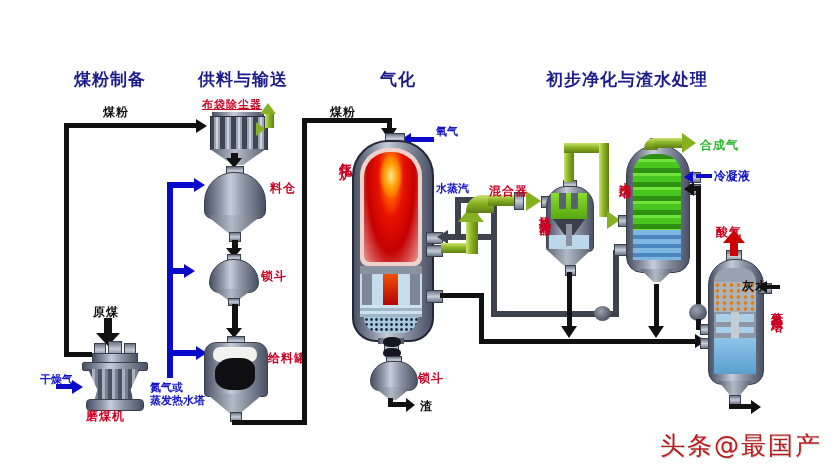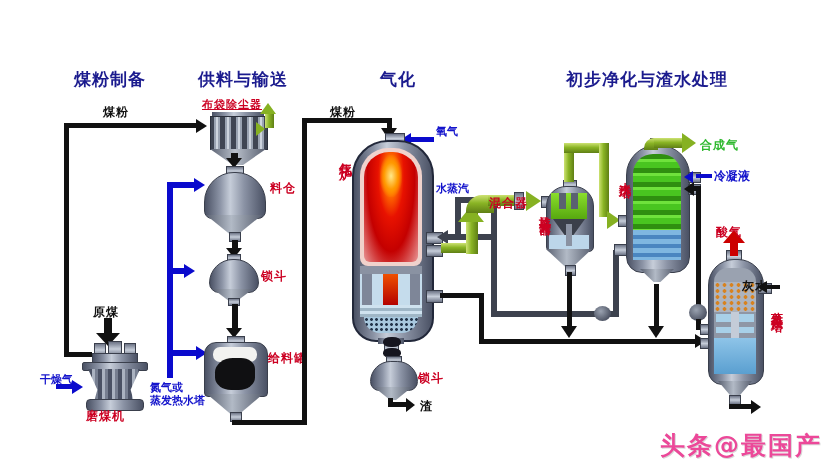--- a/index.html
+++ b/index.html
@@ -21,32 +21,32 @@
   .aR{border-left:11px solid #111;border-top:7px solid transparent;border-bottom:7px solid transparent;}
   .aL{border-right:11px solid #111;border-top:7px solid transparent;border-bottom:7px solid transparent;}
   .aD{border-top:11px solid #111;border-left:8px solid transparent;border-right:8px solid transparent;}
   .aU{border-bottom:11px solid #111;border-left:8px solid transparent;border-right:8px solid transparent;}
   .aR.blue{border-left-color:#0a0acd;} .aL.blue{border-right-color:#0a0acd;}
   .aR.grn{border-left-color:#86b122;} .aU.grn{border-bottom-color:#86b122;}
   .aU.red{border-bottom-color:#cc0000;}
   .shell{background:linear-gradient(90deg,#4a5164,#8b93a5 25%,#c6cdd9 42%,#8b93a5 65%,#4a5164);}
   .noz{position:absolute;background:linear-gradient(180deg,#6d7486,#c6cdd9 50%,#6d7486);border:1px solid #3a3f4c;}
   .valve{position:absolute;background:radial-gradient(circle at 40% 35%,#9aa2b0,#4a5060 75%);border-radius:50%;}
-  .wm{position:absolute;color:#ec4899;font-weight:bold;font-size:25px;letter-spacing:2px;
+  .wm{position:absolute;color:#b91c1c;font-weight:normal;font-size:25px;letter-spacing:2px;
       text-shadow:1px 1px 0 #d8d8d8;white-space:nowrap;}
 </style>
 </head>
 <body>
 
 <div id="stage">
 
   <div class="hdr" style="left:74px;top:68px;">煤粉制备</div>
   <div class="hdr" style="left:198px;top:68px;">供料与输送</div>
   <div class="hdr" style="left:380px;top:68px;">气化</div>
-  <div class="hdr" style="left:566px;top:68px;">初步净化与渣水处理</div>
+  <div class="hdr" style="left:546px;top:68px;">初步净化与渣水处理</div>
 
   <div class="pipe" style="left:64px;top:123px;width:5px;height:234px;"></div>
   <div class="pipe" style="left:64px;top:123px;width:134px;height:5px;"></div>
   <div class="arr aR" style="left:196px;top:119px;"></div>
   <div class="pipe" style="left:64px;top:352px;width:28px;height:5px;"></div>
   <div class="lblk" style="left:103px;top:104px;">煤粉</div>
 
   <div class="lblk" style="left:93px;top:304px;">原煤</div>
   <div class="pipe" style="left:104px;top:318px;width:8px;height:17px;"></div>
   <div class="arr aD" style="left:96px;top:333px;border-top-width:13px;border-left-width:12px;border-right-width:12px;"></div>
@@ -178,21 +178,21 @@
   <div class="noz" style="left:614px;top:244px;width:13px;height:10px;"></div>
 
   <div class="gpipeh" style="left:441px;top:243px;width:32px;height:10px;"></div>
   <div class="gpipev" style="left:466px;top:212px;width:12px;height:42px;"></div>
   <div class="arr aU grn" style="left:458px;top:206px;border-bottom-width:16px;border-left-width:13px;border-right-width:13px;"></div>
   <div class="abs" style="left:466px;top:195px;width:28px;height:18px;background:linear-gradient(180deg,#cde273,#8ab425 45%,#5f7f15);border-top-left-radius:16px;"></div>
   <div class="gpipeh" style="left:488px;top:195px;width:28px;height:11px;"></div>
   <div class="noz" style="left:514px;top:192px;width:8px;height:16px;"></div>
   <div class="arr aR grn" style="left:526px;top:191px;border-left-width:15px;border-top-width:10px;border-bottom-width:10px;"></div>
   <div class="noz" style="left:541px;top:196px;width:9px;height:10px;"></div>
-  <div class="lred" style="left:489px;top:183px;margin-top:12px;">混合器</div>
+  <div class="lred" style="left:489px;top:183px;">混合器</div>
 
   <div class="abs" style="left:546px;top:180px;width:46px;height:102px;">
     <div class="abs noz" style="left:17px;top:0;width:12px;height:8px;"></div>
     <div class="abs shell" style="left:0;top:6px;width:46px;height:64px;border-radius:20px 20px 5px 5px;border:1px solid #3a3f4c;"></div>
     <div class="abs" style="left:5px;top:13px;width:36px;height:26px;background:linear-gradient(180deg,#8ade2c,#57a80f);"></div>
     <div class="abs" style="left:13px;top:13px;width:7px;height:16px;background:#5a6171;"></div>
     <div class="abs" style="left:25px;top:13px;width:7px;height:16px;background:#5a6171;"></div>
     <div class="abs" style="left:7px;top:39px;width:32px;height:20px;background:#3a3f4a;clip-path:polygon(0 0,100% 0,55% 100%,45% 100%);"></div>
     <div class="abs" style="left:3px;top:55px;width:40px;height:14px;background:#bcd6ea;"></div>
     <div class="abs" style="left:20px;top:44px;width:6px;height:22px;background:#8a92a2;"></div>

